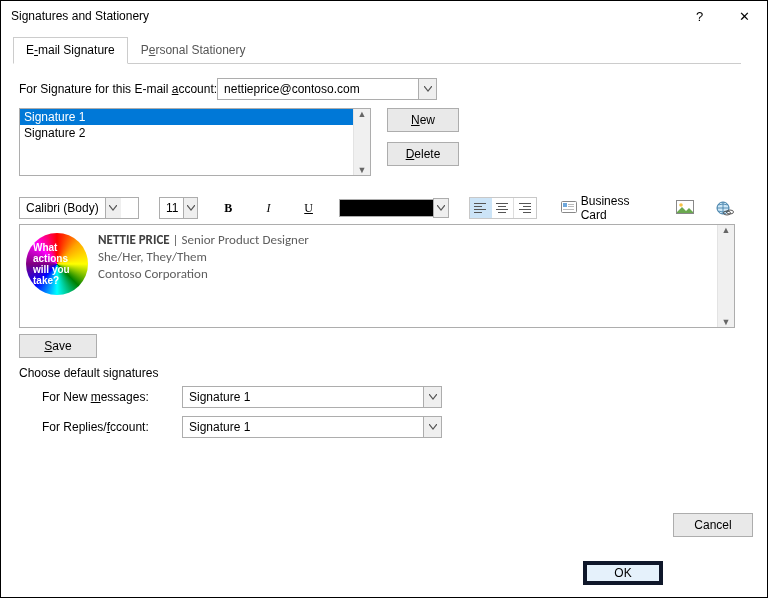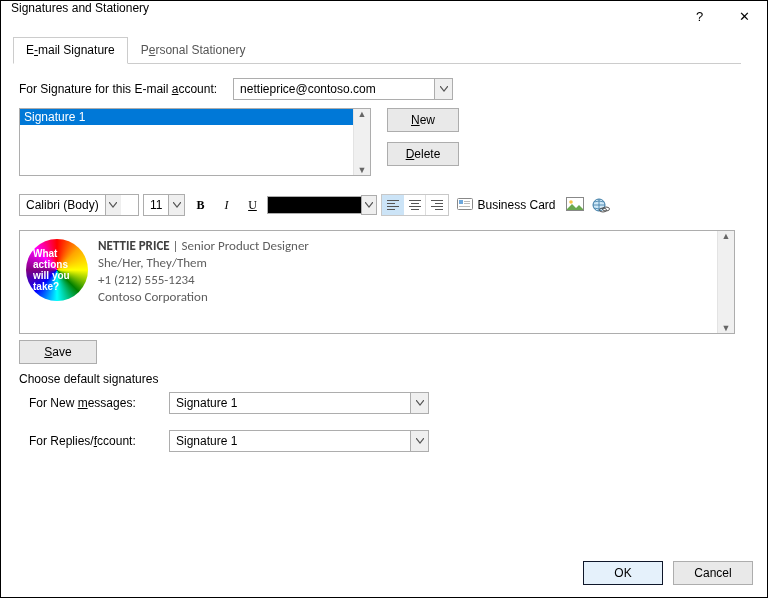--- a/index.html
+++ b/index.html
@@ -9,20 +9,21 @@
     font-size: 12px;
     color: #000;
     background: #fff;
     width: 768px;
     height: 598px;
     overflow: hidden;
     border: 1px solid #000;
   }
   .titlebar {
     display: flex;
+    align-items: center;
     height: 30px;
     padding-left: 10px;
   }
   .titlebar-title {
     flex: 1;
     font-size: 12px;
   }
   .titlebar-btn {
     width: 45px;
     height: 30px;
@@ -48,21 +49,21 @@
   .tab.active {
     border: 1px solid #ccc;
     border-bottom: 1px solid #fff;
     background: #fff;
   }
   .tab-label .ul { text-decoration: underline; }
   .tab-inactive-label { color: #555; }
   .row {
     display: flex;
     align-items: center;
-    gap: 16px;
+    gap: 0;
     margin: 8px 6px;
   }
   .label { white-space: nowrap; }
   .label .ul { text-decoration: underline; }
   .select {
     display: flex;
     align-items: center;
     justify-content: space-between;
     border: 1px solid #adadad;
     background: #fff;
@@ -135,22 +136,22 @@
   .btn .ul { text-decoration: underline; }
   .btn-col {
     display: flex;
     flex-direction: column;
     gap: 10px;
     margin-left: 4px;
   }
   .toolbar {
     display: flex;
     align-items: center;
-    gap: 4px;
-    margin: 18px 6px 14px 6px;
+    gap: 20px;
+    margin: 18px 6px 2px 6px;
   }
   .tb-combo {
     display: flex;
     align-items: center;
     border: 1px solid #adadad;
     height: 22px;
     background: #fff;
   }
   .tb-combo-text {
     padding: 0 6px;
@@ -270,37 +271,37 @@
   }
   .sig-text { font-size: 13px; color: #5e5e5e; line-height: 17px; font-family: Calibri, "Segoe UI", sans-serif; }
   .sig-name { font-weight: bold; color: #404040; }
   .save-row { margin: 6px 6px; }
   .defaults {
     margin: 8px 6px 4px 6px;
   }
   .defaults-grid {
     display: grid;
     grid-template-columns: 130px 260px;
-    gap: 16px 10px;
+    gap: 8px 10px;
     align-items: center;
     margin-top: 6px;
-    margin-left: 10px;
+    margin-left: 23px;
   }
   .footer {
     position: absolute;
     bottom: 0;
     left: 0;
     right: 0;
     padding: 10px 14px 14px 14px;
     display: flex;
     justify-content: flex-end;
     gap: 10px;
   }
   .footer .btn { min-width: 80px; }
-  .btn.primary { border: 1px solid #0f172a; background: #e5f1fb; }
+  .btn.primary { border: 4px solid #0f172a; background: #e5f1fb; margin-top: 48px; }
   .sep-wrap { position: relative; height: 598px; }
   svg.chev-svg { width: 8px; height: 6px; }
 </style>
 </head>
 <body>
 <div class="sep-wrap">
 
 <div class="titlebar">
   <div class="titlebar-title">Signatures and Stationery</div>
   <div class="titlebar-btn">?</div>
@@ -327,20 +328,21 @@
               <path d="M0 0 L4 5 L8 0" fill="none" stroke="#555" stroke-width="1.2"></path>
             </svg>
           </span>
     </div>
   </div>
 
   <div class="avail-row">
     <div class="listbox">
       <div class="listbox-inner">
         <div class="list-item selected">Signature 1</div>
+        <div class="list-item">Signature 2</div>
       </div>
       <div class="list-scroll">
         <span>▲</span>
         <span>▼</span>
       </div>
     </div>
     <div class="btn-col">
       <div class="btn">
             <span class="ul">N</span>
             <span>ew</span>
@@ -441,21 +443,20 @@
         <div class="badge-text">
           <span>What</span><br>
           <span>actions</span><br>
           <span>will you</span><br>
           <span>take?</span>
         </div>
       </div>
       <div class="sig-text">
         <div><span class="sig-name">NETTIE PRICE</span><span> | </span><span>Senior Product Designer</span></div>
         <div>She/Her, They/Them</div>
-        <div>+1 (212) 555-1234</div>
         <div>Contoso Corporation</div>
       </div>
     </div>
     <div class="editor-scroll">
       <span>▲</span>
       <span>▼</span>
     </div>
   </div>
 
   <div class="save-row">

